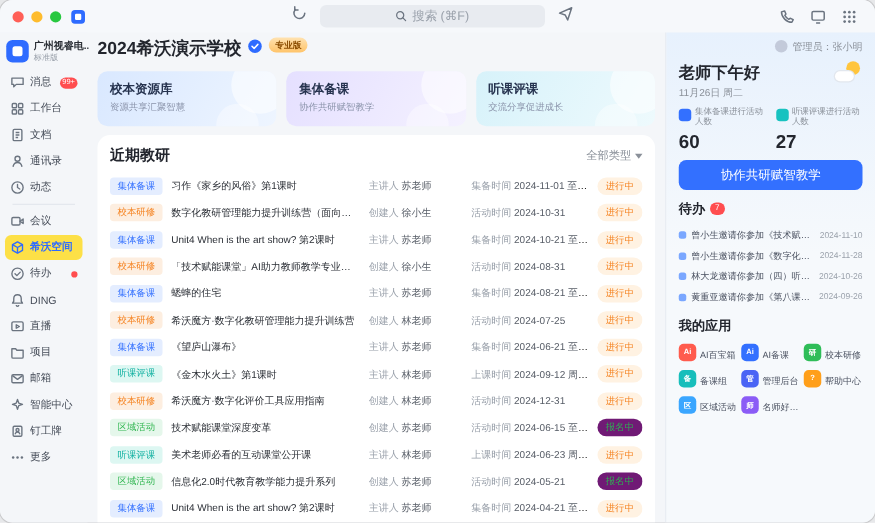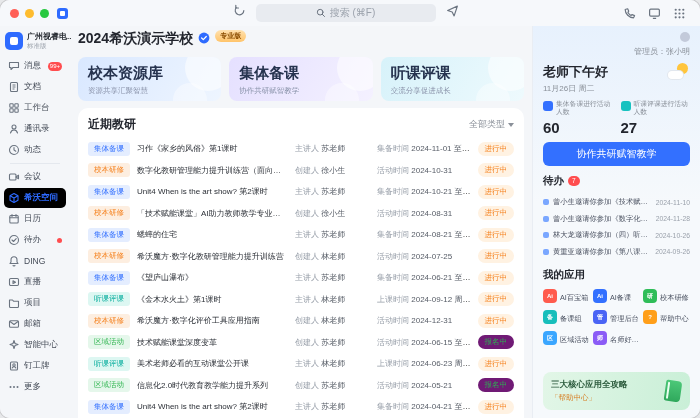--- a/index.html
+++ b/index.html
@@ -23,21 +23,21 @@
   .app-body{display:flex;height:392px;}
   
   .sidebar{width:70px;flex:none;padding:2px 4px;box-sizing:border-box;background:#f4f6f9;}
   .org{display:flex;align-items:center;gap:4px;padding:3px 1px 5px;}
   .org-logo{width:18px;height:18px;border-radius:5px;background:#2e6bff;position:relative;flex:none}
   .org-logo::after{content:"";position:absolute;inset:5px;background:#fff;border-radius:2px}
   .org-name{font-size:8px;font-weight:bold;color:#2b2f36;white-space:nowrap;overflow:hidden;max-width:44px}
   .org-sub{font-size:6.5px;color:#9aa1ab;white-space:nowrap}
   .nav-item{display:flex;align-items:center;gap:4px;height:20px;padding:0 4px;border-radius:5px;
     color:#454c58;font-size:8.5px;margin-bottom:1px;position:relative;}
-  .nav-item.selected{background:#000000;color:#2e6bff;font-weight:bold;}
+  .nav-item.selected{background:#fde047;color:#2e6bff;font-weight:bold;}
   .nico{width:12px;height:12px;flex:none;color:#6b7480}
   .nav-item.selected .nico{color:#2e6bff}
   .nico svg{display:block}
   .nlabel{white-space:nowrap;overflow:hidden}
   .nbadge{margin-left:auto;background:#ff4d4f;color:#fff;font-size:6px;line-height:9px;
     border-radius:6px;padding:0 2px;flex:none}
   .ndot{margin-left:auto;width:5px;height:5px;border-radius:50%;background:#ff4d4f;flex:none}
   .nav-divider{height:1px;background:#e4e8ee;margin:3px 6px;}
   
   .content{flex:1;min-width:0;padding:4px 8px 0 8px;display:flex;flex-direction:column;box-sizing:border-box;}
@@ -48,21 +48,21 @@
     border-radius:7px;padding:1px 5px;font-weight:bold}
   .cards{display:flex;gap:8px;margin:3px 0 7px;}
   .fcard{flex:1;height:44px;border-radius:8px;padding:7px 10px;box-sizing:border-box;position:relative;overflow:hidden;}
   .fcard::after{content:"";position:absolute;right:-10px;top:-12px;width:46px;height:46px;border-radius:50%;
     background:rgba(255,255,255,.55)}
   .fcard::before{content:"";position:absolute;right:14px;bottom:-16px;width:34px;height:34px;border-radius:50%;
     background:rgba(255,255,255,.4)}
   .c1{background:linear-gradient(120deg,#d9e8ff,#eef5ff)}
   .c2{background:linear-gradient(120deg,#e5e0ff,#f4f1ff)}
   .c3{background:linear-gradient(120deg,#d7f2fa,#eefafd)}
-  .fcard h3{margin:0;font-size:15px;color:#26334f;}
+  .fcard h3{margin:0;font-size:10px;color:#26334f;}
   .fcard p{margin:3px 0 0;font-size:7.5px;color:#8b94ab;}
   .panel{background:#fff;border-radius:10px 10px 0 0;flex:1;min-height:0;padding:8px 10px 0;display:flex;flex-direction:column;}
   .panel-header{display:flex;align-items:center;margin-bottom:5px;}
   .panel-title{font-size:12px;font-weight:bold;color:#23262e;}
   .filter{margin-left:auto;font-size:9px;color:#8a9099;display:flex;align-items:center;gap:3px}
   .caret{width:0;height:0;border-left:3px solid transparent;border-right:3px solid transparent;border-top:4px solid #8a9099}
   .rows{flex:1;overflow:hidden;}
   .row{display:flex;align-items:center;height:21.5px;font-size:8px;}
   .tag{width:42px;flex:none;text-align:center;font-size:7.5px;border-radius:3px;padding:2px 0;margin-right:7px;}
   .t-blue{background:#e4edff;color:#3370ff}
@@ -73,21 +73,21 @@
   .row-person{width:82px;flex:none;white-space:nowrap;overflow:hidden;}
   .p-label{color:#9aa1ab}.p-name{color:#565c66}
   .row-time{flex:1;min-width:0;white-space:nowrap;overflow:hidden;text-overflow:ellipsis;}
   .t-label{color:#9aa1ab}.t-val{color:#565c66}
   .status{flex:none;font-size:7.5px;border-radius:8px;padding:2px 7px;margin-left:6px;}
   .st-orange{background:#fff2e2;color:#f5821f}
   .st-green{background:#701a75;color:#2fae53}
   
   .rightpanel{width:168px;flex:none;box-sizing:border-box;padding:6px 10px 8px;border-left:1px solid #e9edf3;
     background:linear-gradient(#e7f1fd,#f6f9fc 45%);display:flex;flex-direction:column;gap:6px;overflow:hidden;}
-  .admin{display:flex;align-items:flex-end;justify-content:flex-end;gap:4px;font-size:8px;color:#8a9099;flex-direction:column;}
+  .admin{display:flex;align-items:flex-start;justify-content:flex-end;gap:4px;font-size:8px;color:#8a9099;}
   .admin-avatar{width:10px;height:10px;border-radius:50%;background:#c3cada;flex:none}
   .greet-row{display:flex;align-items:flex-start;}
   .greet{font-size:13px;font-weight:bold;color:#23262e;}
   .gdate{font-size:8px;color:#8a9099;margin-top:2px;}
   .weather{margin-left:auto;width:22px;height:16px;position:relative;flex:none}
   .sun{position:absolute;right:2px;top:0;width:11px;height:11px;border-radius:50%;background:#ffc53d}
   .cloud{position:absolute;left:0;bottom:0;width:15px;height:8px;border-radius:8px;background:#fff;box-shadow:0 0 0 1px #e2e7ee}
   .stats{display:flex;gap:8px;}
   .stat{flex:1;min-width:0}
   .stat-label{display:flex;gap:3px;align-items:flex-start;font-size:6.8px;line-height:8px;color:#8a9099;}
@@ -196,39 +196,39 @@
             <svg viewBox="0 0 12 12" fill="none" stroke="currentColor" stroke-width="1.1" stroke-linejoin="round">
               <path d="M1.5 2.5h9v5h-5.5l-2 2v-2h-1.5z"></path>
             </svg>
           </span>
         <span class="nlabel">消息</span>
         <span class="nbadge">99+</span>
       </div>
       <div class="nav-item">
         <span class="nico">
             <svg viewBox="0 0 12 12" fill="none" stroke="currentColor" stroke-width="1.1">
-              <rect x="2.5" y="1.5" width="7" height="9" rx="1"></rect>
-              <path d="M4.5 4h3M4.5 6h3M4.5 8h2"></path>
-            </svg>
-          </span>
-        <span class="nlabel">文档</span>
-      </div>
-      <div class="nav-item">
-        <span class="nico">
-            <svg viewBox="0 0 12 12" fill="none" stroke="currentColor" stroke-width="1.1">
               <rect x="1.8" y="1.8" width="3.4" height="3.4" rx=".7"></rect>
               <rect x="6.8" y="1.8" width="3.4" height="3.4" rx=".7"></rect>
               <rect x="1.8" y="6.8" width="3.4" height="3.4" rx=".7"></rect>
               <rect x="6.8" y="6.8" width="3.4" height="3.4" rx=".7"></rect>
             </svg>
           </span>
         <span class="nlabel">工作台</span>
       </div>
       <div class="nav-item">
         <span class="nico">
+            <svg viewBox="0 0 12 12" fill="none" stroke="currentColor" stroke-width="1.1">
+              <rect x="2.5" y="1.5" width="7" height="9" rx="1"></rect>
+              <path d="M4.5 4h3M4.5 6h3M4.5 8h2"></path>
+            </svg>
+          </span>
+        <span class="nlabel">文档</span>
+      </div>
+      <div class="nav-item">
+        <span class="nico">
             <svg viewBox="0 0 12 12" fill="none" stroke="currentColor" stroke-width="1.1" stroke-linecap="round">
               <circle cx="6" cy="4" r="2"></circle>
               <path d="M2.5 10c.5-2 2-3 3.5-3s3 1 3.5 3"></path>
             </svg>
           </span>
         <span class="nlabel">通讯录</span>
       </div>
       <div class="nav-item">
         <span class="nico">
             <svg viewBox="0 0 12 12" fill="none" stroke="currentColor" stroke-width="1.1" stroke-linecap="round">
@@ -251,29 +251,20 @@
         <span class="nlabel">会议</span>
       </div>
       <div class="nav-item selected">
         <span class="nico">
             <svg viewBox="0 0 12 12" fill="none" stroke="currentColor" stroke-width="1.1" stroke-linejoin="round">
               <path d="M6 1.5l4 2.2v4.6L6 10.5 2 8.3V3.7z"></path>
               <path d="M2 3.7L6 6l4-2.3M6 6v4.5"></path>
             </svg>
           </span>
         <span class="nlabel">希沃空间</span>
-      </div>
-      <div class="nav-item">
-        <span class="nico">
-            <svg viewBox="0 0 12 12" fill="none" stroke="currentColor" stroke-width="1.1" stroke-linecap="round">
-              <rect x="1.8" y="2.5" width="8.4" height="7.5" rx="1"></rect>
-              <path d="M1.8 4.8h8.4M4 1.5v2M8 1.5v2"></path>
-            </svg>
-          </span>
-        <span class="nlabel">日历</span>
       </div>
       <div class="nav-item">
         <span class="nico">
             <svg viewBox="0 0 12 12" fill="none" stroke="currentColor" stroke-width="1.1" stroke-linecap="round" stroke-linejoin="round">
               <circle cx="6" cy="6" r="4.5"></circle>
               <path d="M4 6l1.5 1.5 2.7-2.8"></path>
             </svg>
           </span>
         <span class="nlabel">待办</span>
         <span class="ndot"></span>
@@ -581,21 +572,16 @@
         <div class="app">
           <span class="app-ico a-sky">区</span>
           <span class="app-label">区域活动</span>
         </div>
         <div class="app">
           <span class="app-ico a-purple">师</span>
           <span class="app-label">名师好课堂</span>
         </div>
       </div>
 
-      <div class="banner">
-        <div class="banner-title">三大核心应用全攻略</div>
-        <div class="banner-tag">「帮助中心」</div>
-        <span class="book"></span>
-      </div>
     </aside>
 
   </div>
 </div>
 
 </body></html>

